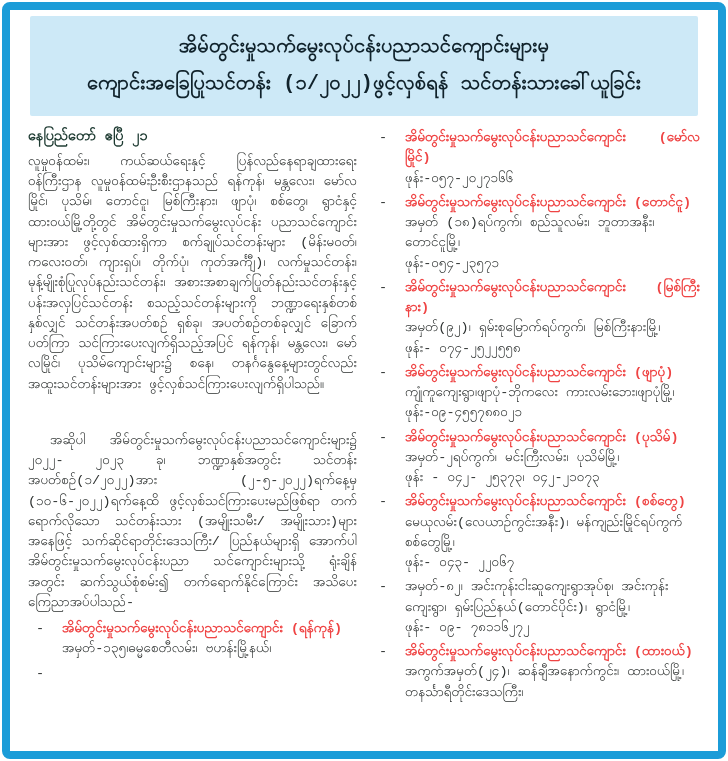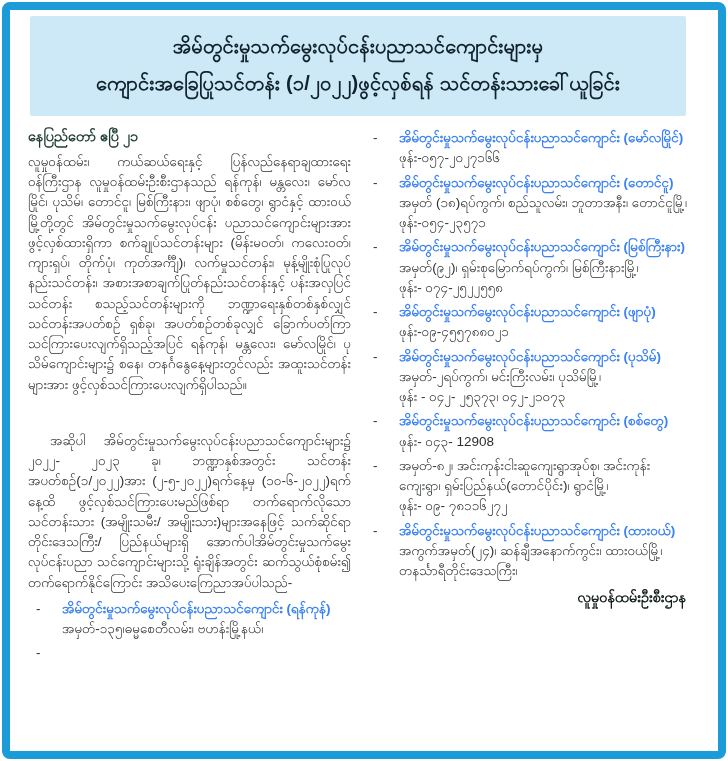--- a/index.html
+++ b/index.html
@@ -16,22 +16,23 @@
     background: #ffffff;
     overflow: hidden;
   }
   .frame {
     position: absolute;
     inset: 2px;
     box-sizing: border-box;
     border: 8px solid #1b9cd8;
     border-radius: 8px;
     background: #ffffff;
-    padding: 6px 24px 8px 12px;
+    padding: 6px 12px 8px 12px;
     overflow: hidden;
+    font-family: Liberation Mono, monospace;
   }
   .banner {
     background: #cde9f7;
     border-radius: 2px;
     margin: 0 8px;
     padding: 12px 10px 14px 10px;
     text-align: center;
   }
   .banner .title-line {
     font-weight: bold;
@@ -75,21 +76,21 @@
     flex: 0 0 26px;
     text-align: left;
     padding-left: 8px;
     color: #2b2f2e;
   }
   .entry .entry-body {
     flex: 1;
   }
   .entry-name {
     font-weight: bold;
-    color: #3b82f6;
+    color: #ef4444;
     text-align: justify;
   }
   .entry-addr, .entry-phone {
     color: #2b2f2e;
     text-align: left;
   }
   .signature {
     text-align: right;
     font-weight: bold;
     color: #101b17;
@@ -154,55 +155,56 @@
             <div class="entry-name">အိမ်တွင်းမှုသက်မွေးလုပ်ငန်းပညာသင်ကျောင်း (မြစ်ကြီးနား)</div>
             <div class="entry-addr">အမှတ်(၉၂)၊ ရှမ်းစုမြောက်ရပ်ကွက်၊ မြစ်ကြီးနားမြို့၊</div>
             <div class="entry-phone">ဖုန်း- ၀၇၄-၂၅၂၂၅၅၈</div>
           </div>
         </div>
 
         <div class="entry">
           <span class="dash">-</span>
           <div class="entry-body">
             <div class="entry-name">အိမ်တွင်းမှုသက်မွေးလုပ်ငန်းပညာသင်ကျောင်း (ဖျာပုံ)</div>
+            <div class="entry-addr">ကျုံကူကျေးရွာ၊ဖျာပုံ-ဘိုကလေး ကားလမ်းဘေး၊ဖျာပုံမြို့၊</div>
             <div class="entry-phone">ဖုန်း-၀၉-၄၅၅၇၈၈၀၂၁</div>
           </div>
         </div>
 
         <div class="entry">
           <span class="dash">-</span>
           <div class="entry-body">
             <div class="entry-name">အိမ်တွင်းမှုသက်မွေးလုပ်ငန်းပညာသင်ကျောင်း (ပုသိမ်)</div>
             <div class="entry-addr">အမှတ်-၂ရပ်ကွက်၊ မင်းကြီးလမ်း၊ ပုသိမ်မြို့၊</div>
             <div class="entry-phone">ဖုန်း - ၀၄၂- ၂၅၃၇၃၊ ၀၄၂-၂၁၀၇၃</div>
           </div>
         </div>
 
         <div class="entry">
           <span class="dash">-</span>
           <div class="entry-body">
             <div class="entry-name">အိမ်တွင်းမှုသက်မွေးလုပ်ငန်းပညာသင်ကျောင်း (စစ်တွေ)</div>
-            <div class="entry-phone">ဖုန်း- ၀၄၃- 12908</div>
+            <div class="entry-addr">မေယုလမ်း(လေယာဉ်ကွင်းအနီး)၊ မန်ကျည်းမြိုင်ရပ်ကွက် စစ်တွေမြို့၊</div>
+            <div class="entry-phone">ဖုန်း- ၀၄၃- ၂၂၀၆၇</div>
           </div>
         </div>
 
         <div class="entry">
           <span class="dash">-</span>
           <div class="entry-body">
             <div class="entry-addr">အမှတ်-၈၂၊ အင်းကုန်းငါးဆူကျေးရွာအုပ်စု၊ အင်းကုန်းကျေးရွာ၊ ရှမ်းပြည်နယ်(တောင်ပိုင်း)၊ ရွာငံမြို့၊</div>
             <div class="entry-phone">ဖုန်း- ၀၉- ၇၈၁၁၆၂၇၂</div>
           </div>
         </div>
 
         <div class="entry">
           <span class="dash">-</span>
           <div class="entry-body">
             <div class="entry-name">အိမ်တွင်းမှုသက်မွေးလုပ်ငန်းပညာသင်ကျောင်း (ထားဝယ်)</div>
             <div class="entry-addr">အကွက်အမှတ်(၂၄)၊ ဆန်ချီအနောက်ကွင်း၊ ထားဝယ်မြို့၊ တနင်္သာရီတိုင်းဒေသကြီး၊</div>
           </div>
         </div>
 
-        <div class="signature">လူမှုဝန်ထမ်းဦးစီးဌာန</div>
       </div>
 
     </div>
   </div>
 </div>
 
 </body></html>

